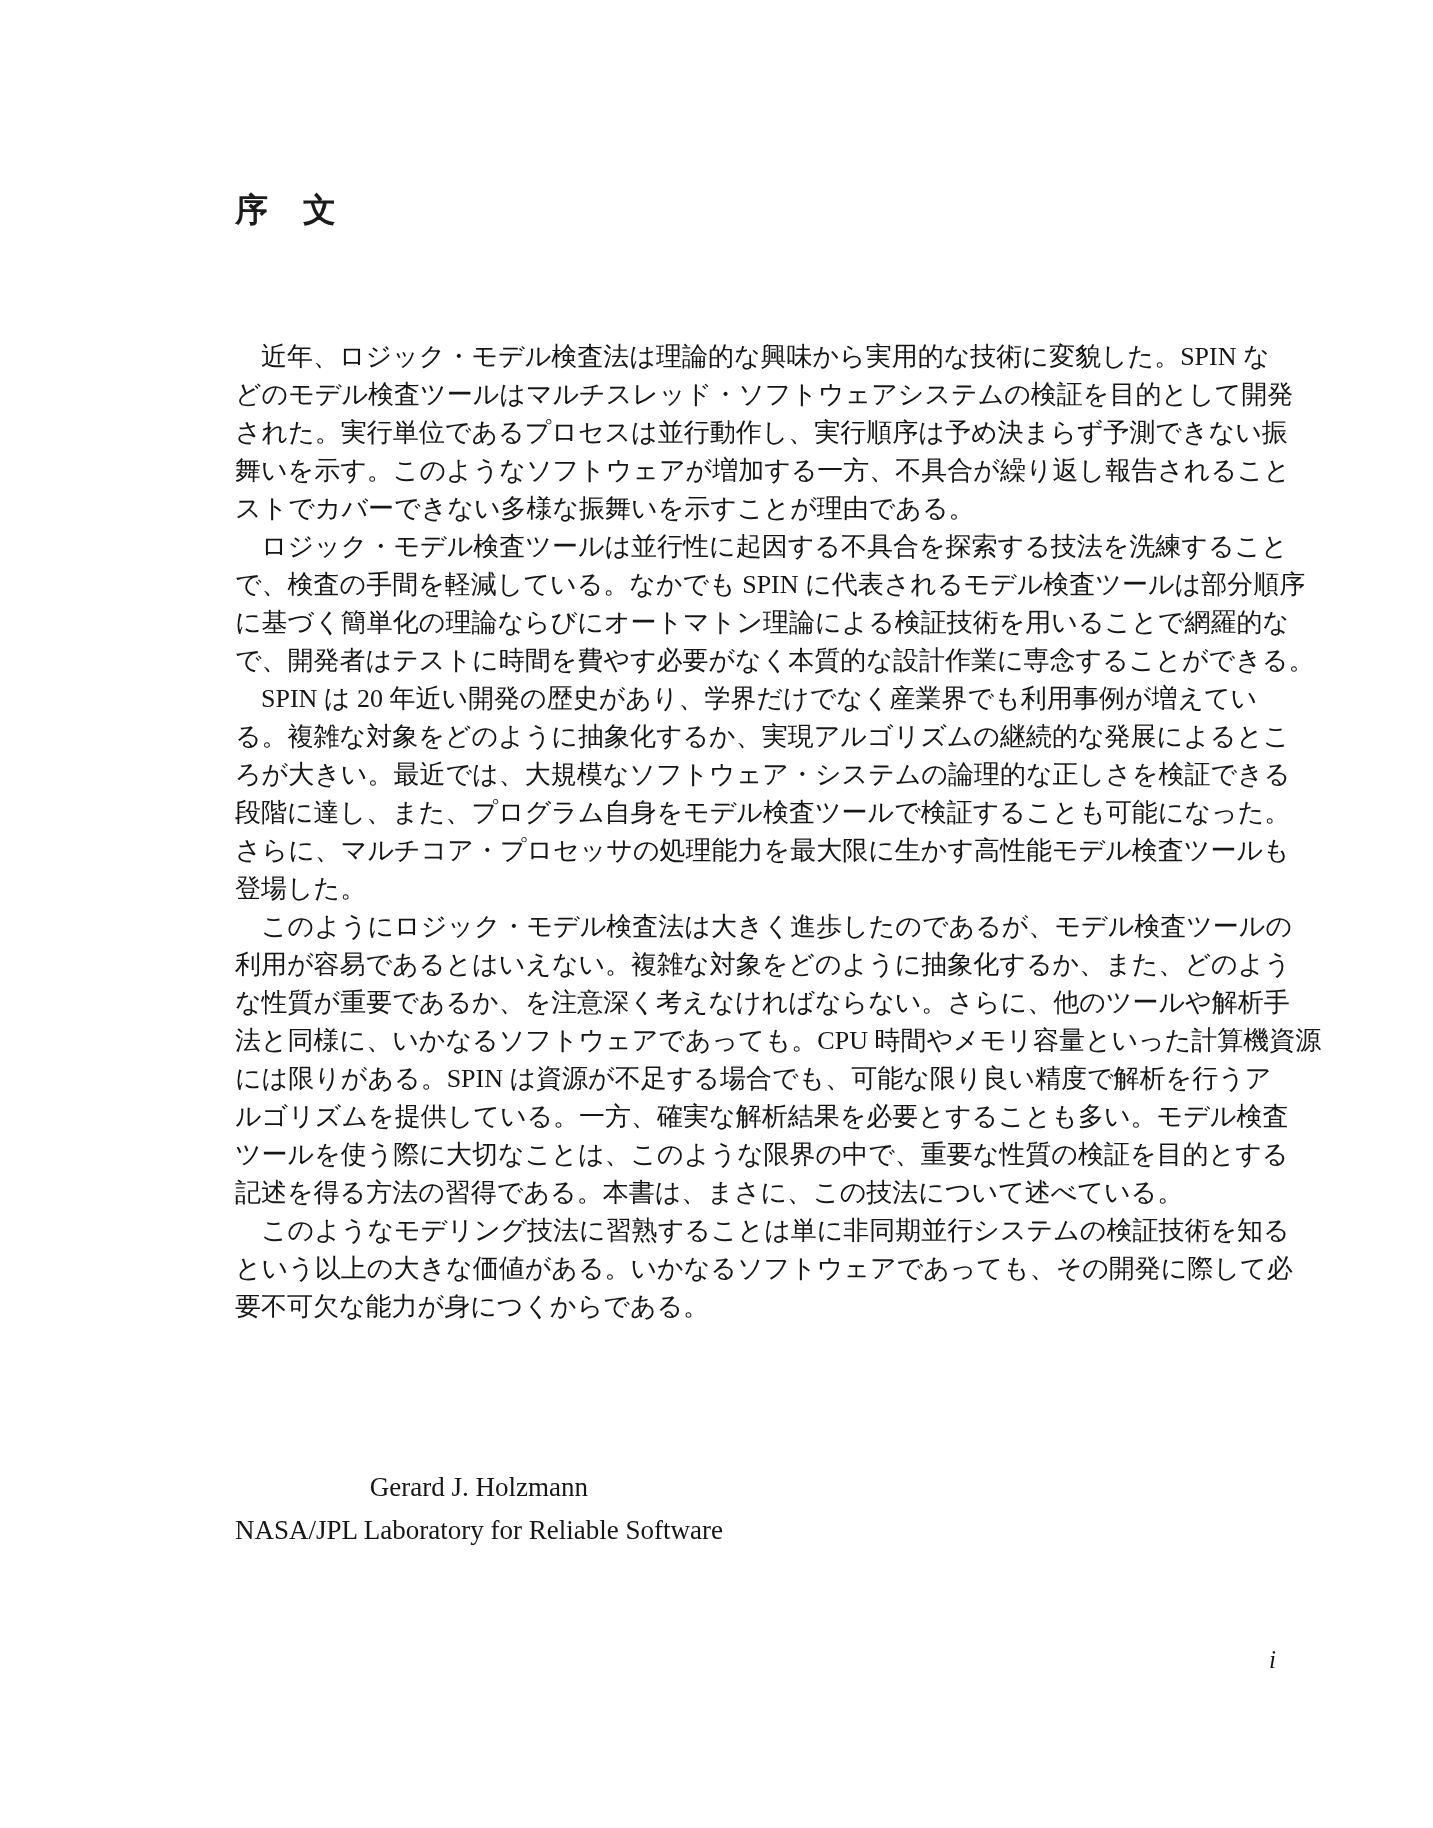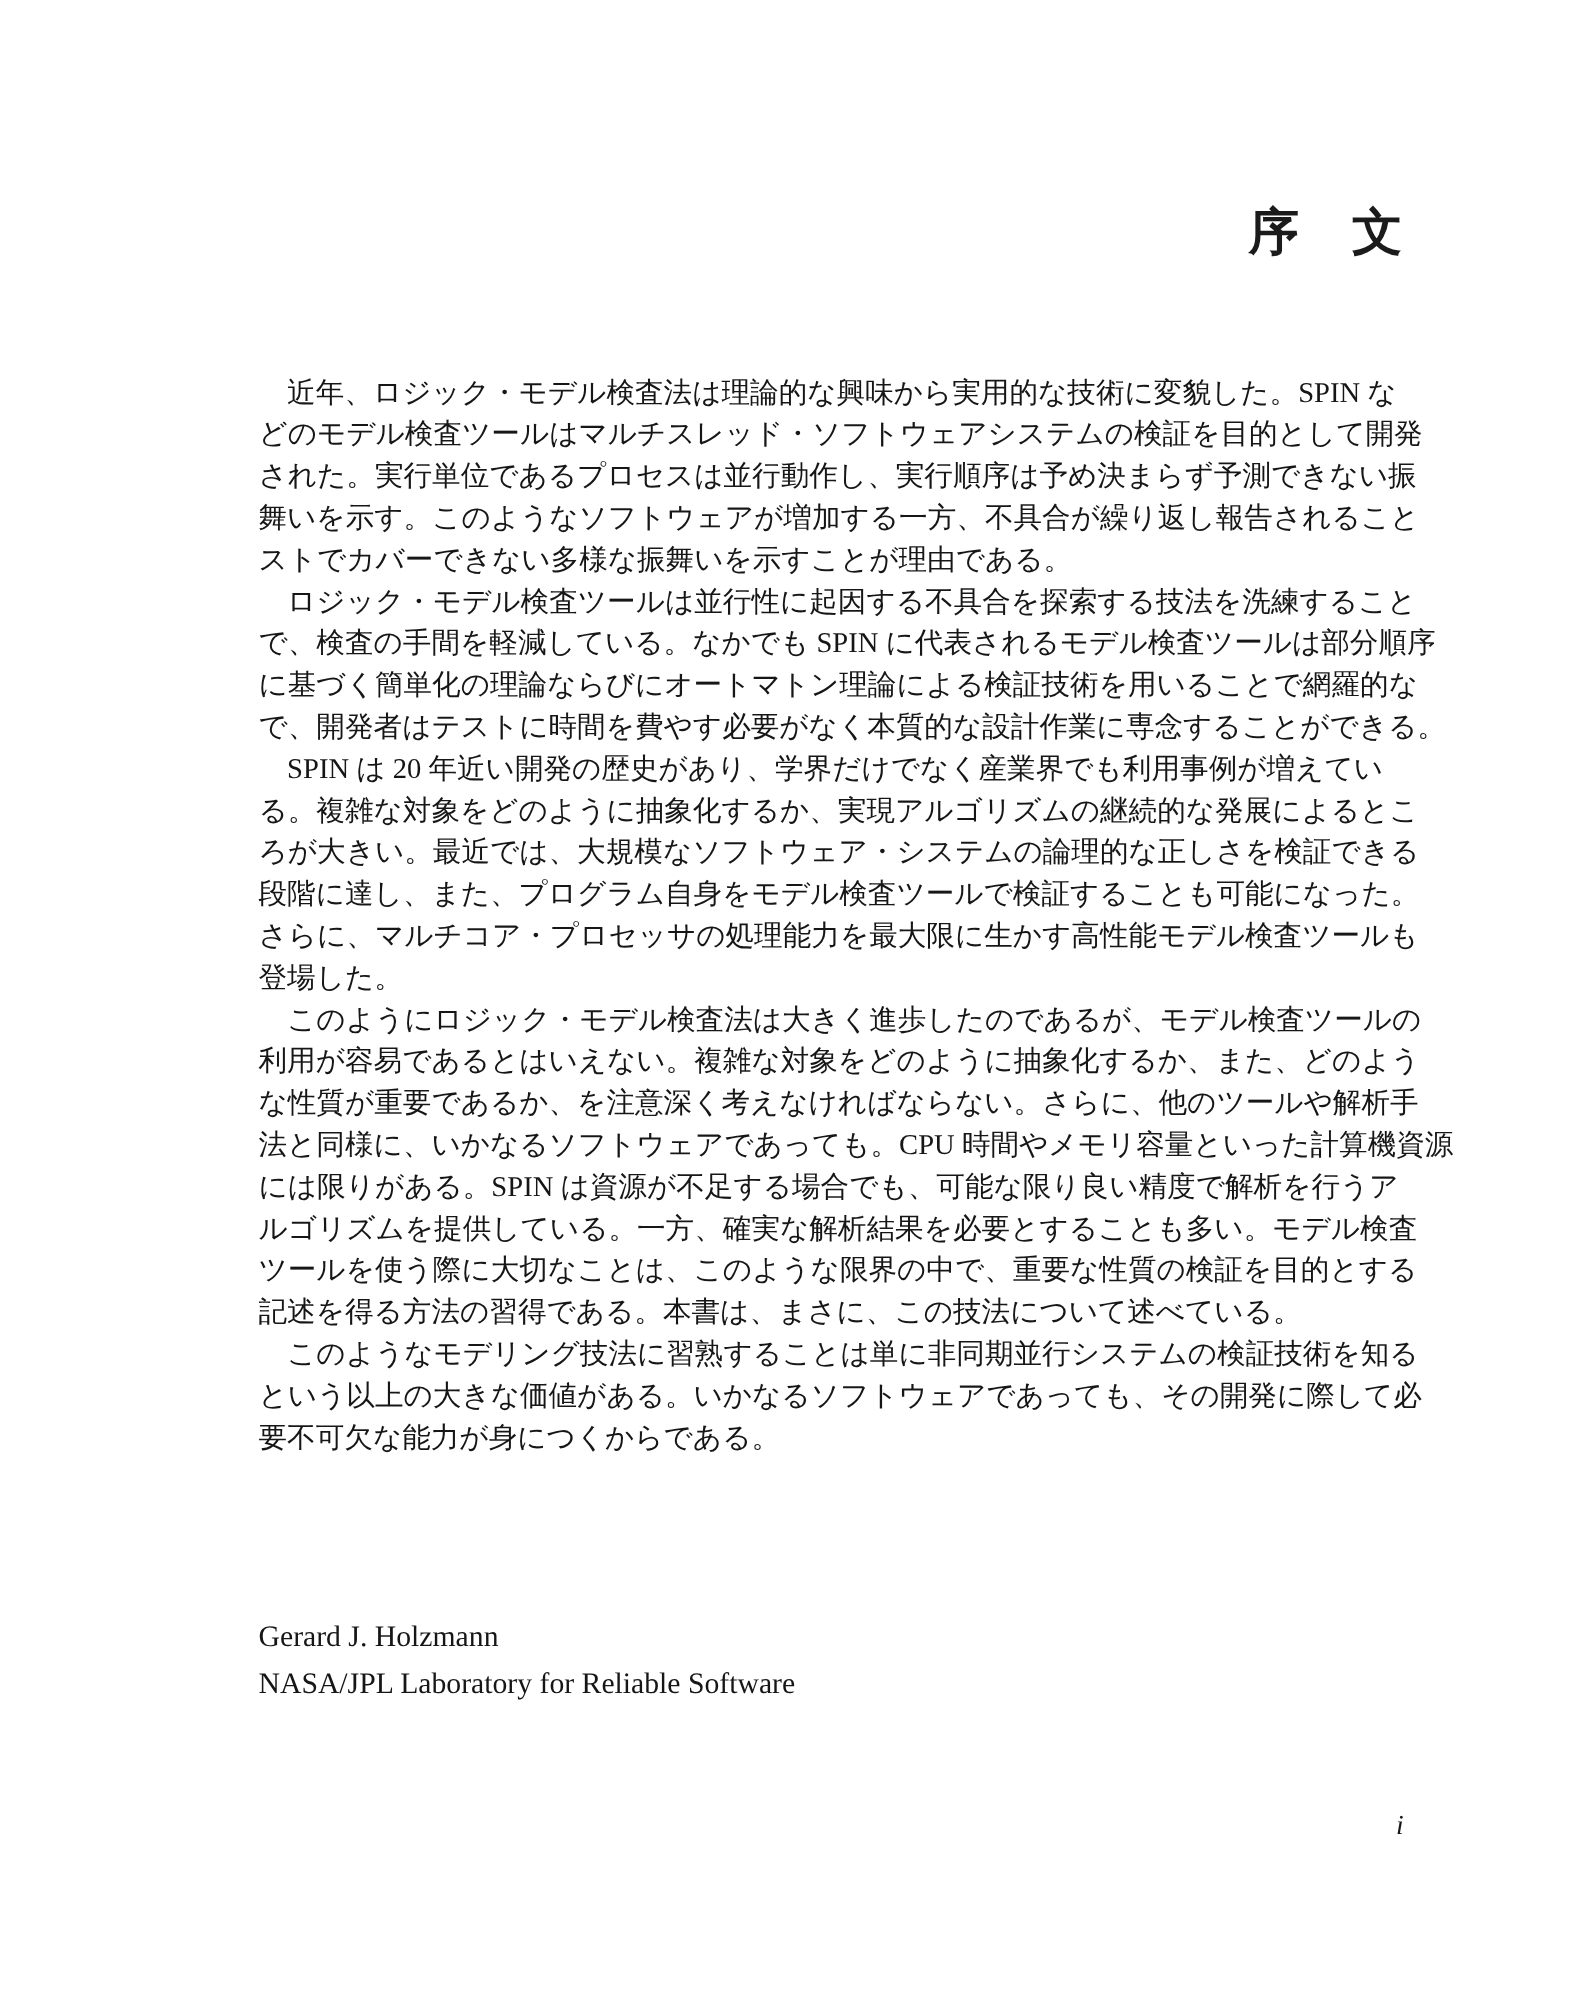--- a/index.html
+++ b/index.html
@@ -12,24 +12,24 @@
     color: #151515;
     font-family: "Liberation Serif", "DejaVu Serif", serif;
     overflow: hidden;
   }
   .title {
     position: absolute;
     left: 235px;
     top: 182px;
     width: 1041px;
     margin: 0;
-    text-align: right;
+    text-align: left;
     font-family: "Liberation Sans", "DejaVu Sans", sans-serif;
     font-weight: 600;
-    font-size: 46px;
+    font-size: 33px;
     line-height: 56px;
     color: #1b1b1b;
     letter-spacing: 1px;
   }
   .body-text {
     position: absolute;
     left: 235px;
     top: 338px;
     width: 1045px;
     font-size: 26px;
@@ -40,20 +40,21 @@
   .body-text .line { display: block; white-space: nowrap; }
   .body-text p .line:first-child { text-indent: 26px; }
   .signature {
     position: absolute;
     left: 235px;
     top: 1466px;
     font-style: normal;
     font-size: 27px;
     line-height: 43px;
     color: #161616;
+    text-align: center;
   }
   .signature .sig-line { display: block; }
   .page-number {
     position: absolute;
     left: 235px;
     top: 1646px;
     width: 1041px;
     text-align: right;
     font-style: italic;
     font-size: 25px;

